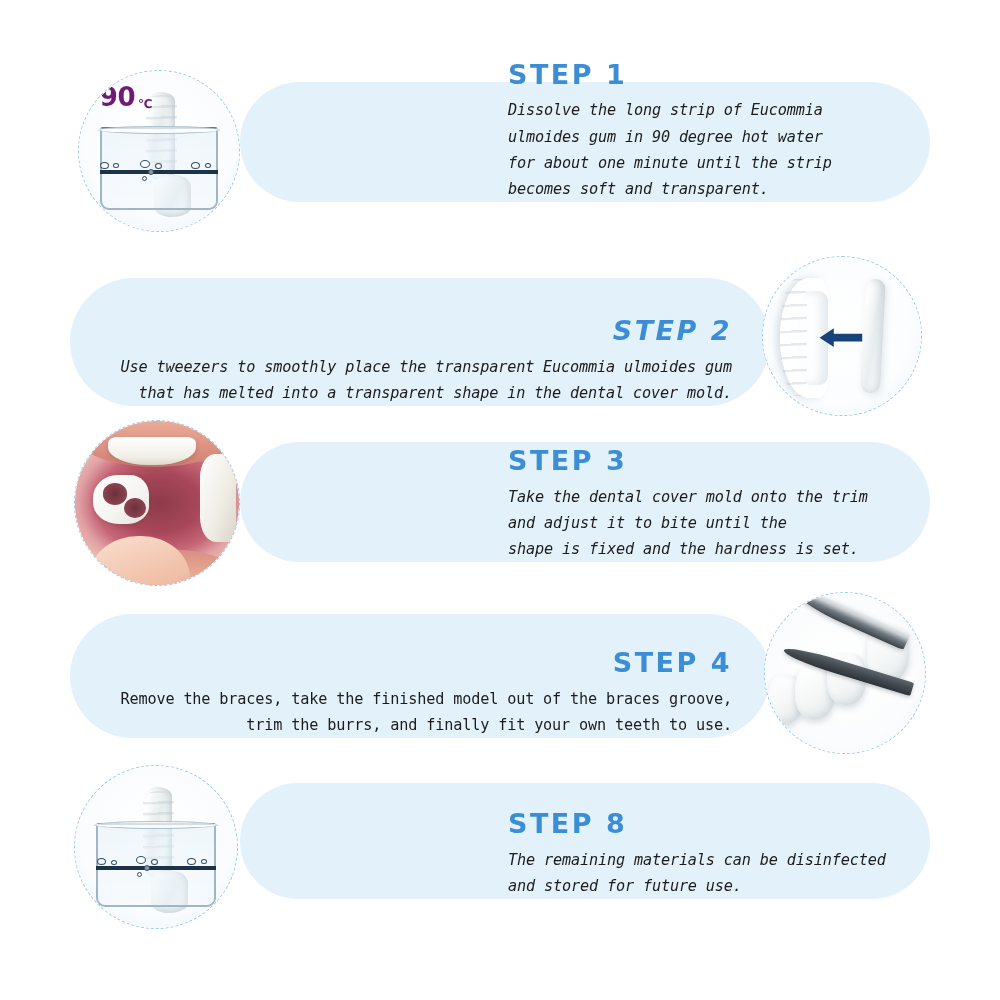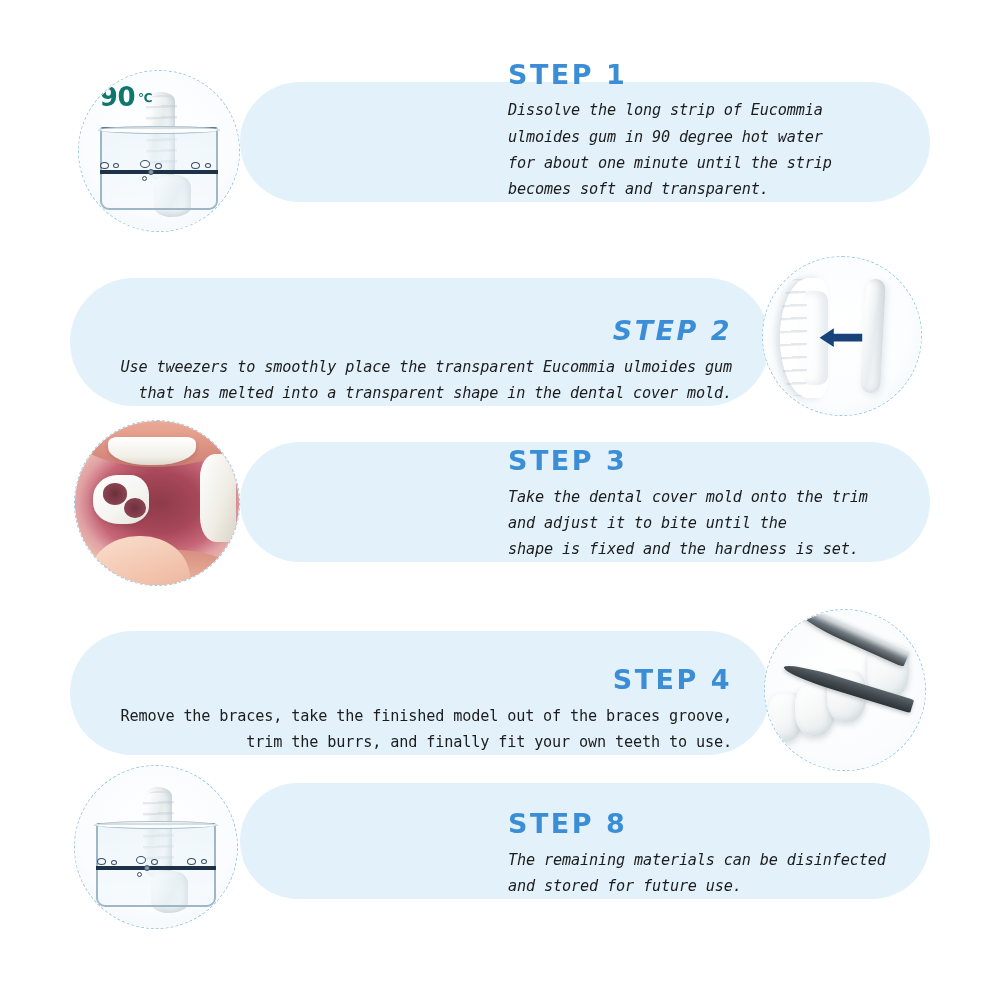--- a/index.html
+++ b/index.html
@@ -97,27 +97,27 @@
     position:absolute; left:47%; top:65%; width:23%; height:26%;
     background:linear-gradient(120deg,#fdfefe 10%,#e6ecee 55%,#f4f8f9 100%);
     border-radius:48% 44% 52% 50%/26% 30% 24% 26%;
     box-shadow:inset -3px -2px 5px rgba(150,165,175,.35);
   }
   .bubbles { position:absolute; left:8%; top:50%; width:84%; height:30%; }
   .bub { position:absolute; border:1.4px solid #33506a; border-radius:50%; background:rgba(255,255,255,.5); }
 
   .badge {
     position:absolute; left:13%; top:8%;
-    color:#0f766e;
+    color:#701a75;
     font-family:"DejaVu Sans", sans-serif;
     font-weight:bold;
     font-size:26px;
     letter-spacing:-0.5px;
     line-height:1;
-    display:flex; align-items:center;
+    display:flex; align-items:flex-end;
   }
   .badge .deg { font-size:12px; margin-left:3px; margin-top:3px; font-weight:600; }
 
   
   .mold-scene { position:absolute; inset:0; background:
       radial-gradient(circle at 46% 45%, #ffffff 0%, #fbfdfe 60%, #eef4f9 100%); }
   .arch {
     position:absolute; left:11%; top:13%; width:30%; height:76%;
     border-left:17px solid #ffffff;
     border-top:13px solid #ffffff;
@@ -264,21 +264,21 @@
           <div class="teeth-right"></div>
           <div class="mold-piece"></div>
           <div class="mold-hole" style="left:17%;top:38%;width:15%;height:13%;"></div>
           <div class="mold-hole" style="left:30%;top:47%;width:13%;height:12%;"></div>
           <div class="finger"></div>
         </div>
       </div>
     </div>
   </div>
 
-  <div class="step align-right" style="top:609px;height:168px;padding-left:8px;">
+  <div class="step align-right" style="top:592px;height:168px;padding-left:8px;">
     <div class="panel" style="left:70px;top:22px;width:700px;height:124px;">
       <div class="panel-inner">
         <div class="title">STEP 4</div>
         <div class="body">Remove the braces, take the finished model out of the braces groove,
 trim the burrs, and finally fit your own teeth to use.</div>
       </div>
     </div>
     <div class="circle" style="left:764px;top:0px;width:162px;height:162px;">
       <div class="circle-media">
         <div class="sciss-scene">

